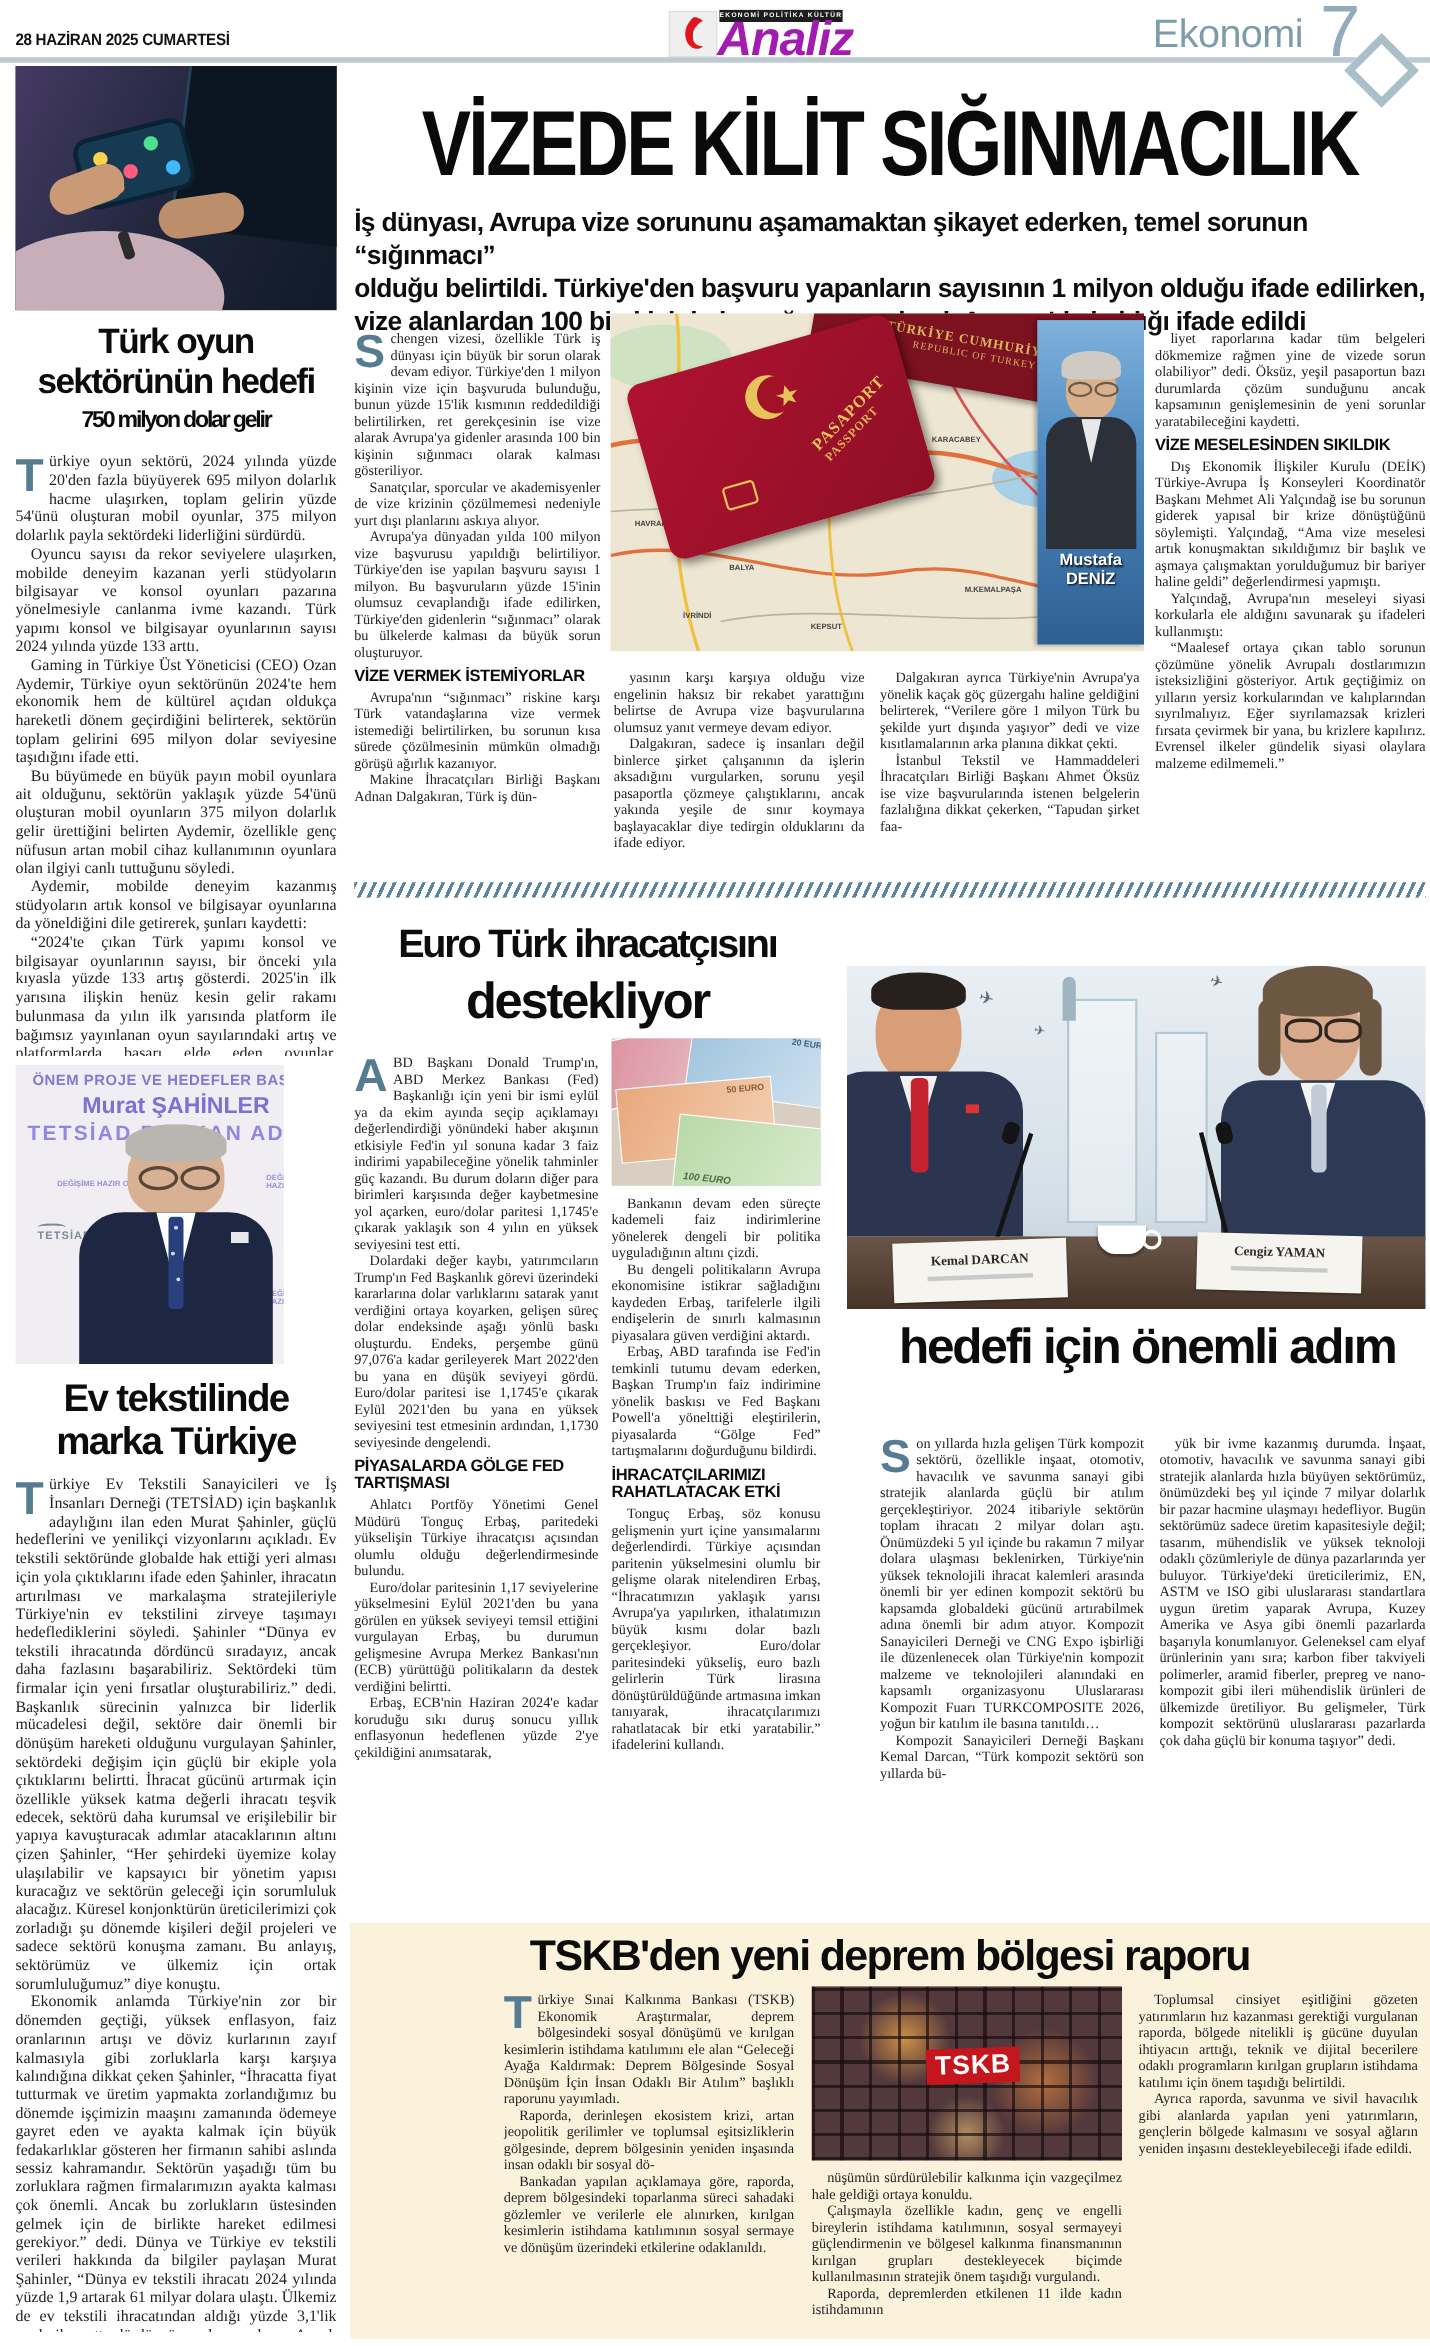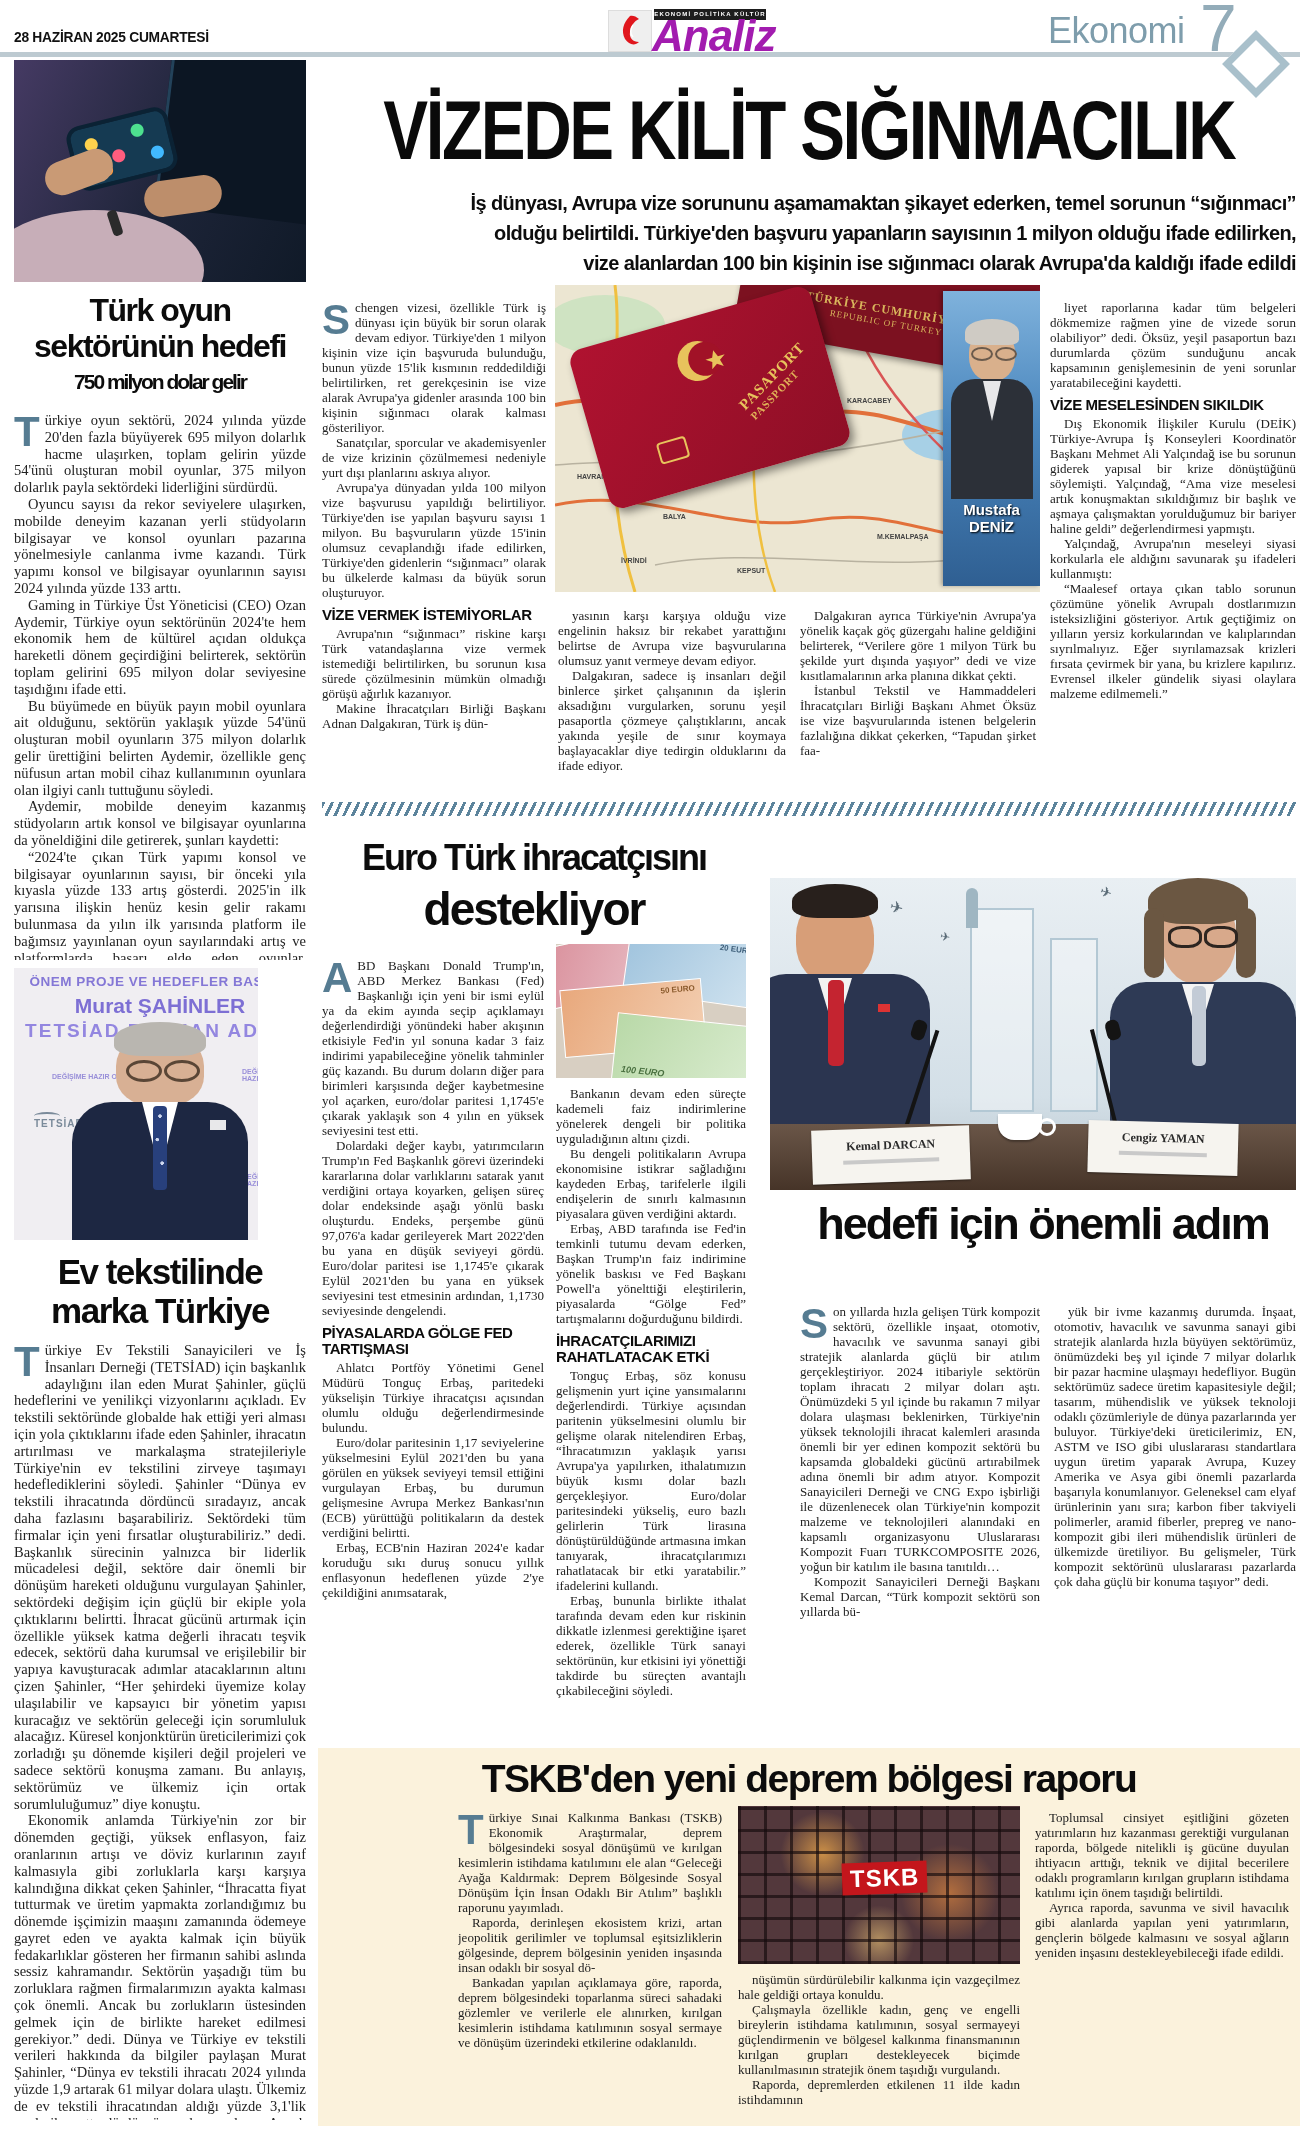--- a/index.html
+++ b/index.html
@@ -15,22 +15,22 @@
         font-size:44px;color:#a21caf;letter-spacing:-1px;line-height:44px}
   .section-label{font-family:"Liberation Sans",sans-serif;font-size:36px;color:#7e9dac;letter-spacing:-.5px}
   .page-number{font-family:"Liberation Sans",sans-serif;font-size:66px;color:#93acb9;font-weight:400}
   .header-rule{background:#bdcad1}
   .diamond{border:7px solid #a9c0cb;background:#fff;transform:rotate(45deg)}
   
   .h-main-wrap{display:flex;justify-content:center}
   .h-main{font-family:"Liberation Sans",sans-serif;font-weight:800;font-size:84px;line-height:92px;
         letter-spacing:-3px;color:#0a0a0a;white-space:nowrap;transform:scaleX(.8)}
   .h-art{font-family:"Liberation Sans",sans-serif;font-weight:800;color:#0c0c0c;text-align:center;letter-spacing:-1.5px}
-  .deck{font-family:"Liberation Sans",sans-serif;font-weight:700;font-size:20px;line-height:30px;
-        text-align:right;color:#0d0d0d;letter-spacing:-.6px}
+  .deck{font-family:"Liberation Sans",sans-serif;font-weight:700;font-size:24px;line-height:30px;
+        text-align:left;color:#0d0d0d;letter-spacing:-.6px}
   
   .col{position:absolute;overflow:hidden;text-align:justify;font-size:13px;line-height:15px;color:#222;hyphens:auto}
   .col .para{margin:0;text-indent:14px}
   .col .para.lead{text-indent:0}
   .col-wide{font-size:14.5px;line-height:16.8px}
   .lead::first-letter{float:left;font-family:"Liberation Sans",sans-serif;font-weight:700;
         font-size:42px;line-height:33px;padding:3px 5px 0 0;color:#567c92}
   .col-subhead{margin:7px 0 3px;font-family:"Liberation Sans",sans-serif;font-weight:700;
         font-size:15px;line-height:16px;letter-spacing:-.4px;color:#0c0c0c;text-align:left}
   
@@ -232,21 +232,20 @@
     <div class="abs" style="left:58px;top:76px;width:150px;height:66px;background:linear-gradient(120deg,#b9d9a8,#dcedd2);transform:rotate(6deg);border:1px solid #fff">
       <span style="position:absolute;left:8px;bottom:6px;font-family:'Liberation Sans',sans-serif;font-size:9px;font-weight:700;color:#4a7040;font-style:italic">100 EURO</span>
     </div>
   </div>
   <div class="col" style="left:556px;top:1086px;width:190px;height:654px">
       <p class="para">Bankanın devam eden süreçte kademeli faiz indirimlerine yönelerek dengeli bir politika uyguladığının altını çizdi.</p>
       <p class="para">Bu dengeli politikaların Avrupa ekonomisine istikrar sağladığını kaydeden Erbaş, tarifelerle ilgili endişelerin de sınırlı kalmasının piyasalara güven verdiğini aktardı.</p>
       <p class="para">Erbaş, ABD tarafında ise Fed'in temkinli tutumu devam ederken, Başkan Trump'ın faiz indirimine yönelik baskısı ve Fed Başkanı Powell'a yönelttiği eleştirilerin, piyasalarda “Gölge Fed” tartışmalarını doğurduğunu bildirdi.</p>
       <h4 class="col-subhead">İHRACATÇILARIMIZI RAHATLATACAK ETKİ</h4>
       <p class="para">Tonguç Erbaş, söz konusu gelişmenin yurt içine yansımalarını değerlendirdi. Türkiye açısından paritenin yükselmesini olumlu bir gelişme olarak nitelendiren Erbaş, “İhracatımızın yaklaşık yarısı Avrupa'ya yapılırken, ithalatımızın büyük kısmı dolar bazlı gerçekleşiyor. Euro/dolar paritesindeki yükseliş, euro bazlı gelirlerin Türk lirasına dönüştürüldüğünde artmasına imkan tanıyarak, ihracatçılarımızı rahatlatacak bir etki yaratabilir.” ifadelerini kullandı.</p>
-      <p class="para">Erbaş, bununla birlikte ithalat tarafında devam eden kur riskinin dikkatle izlenmesi gerektiğine işaret ederek, özellikle Türk sanayi sektörünün, kur etkisini iyi yönettiği takdirde bu süreçten avantajlı çıkabileceğini söyledi.</p>
     </div>
 
   <div class="abs photo" style="left:770px;top:878px;width:526px;height:312px;background:linear-gradient(180deg,#e9eff3 0%,#d3dfe7 70%,#b9c6ce 100%)">
     <div class="abs" style="left:200px;top:30px;width:60px;height:200px;border:2px solid #b3c8d4;background:rgba(255,255,255,.4)"></div>
     <div class="abs" style="left:280px;top:60px;width:44px;height:170px;border:2px solid #b3c8d4;background:rgba(255,255,255,.35)"></div>
     <div class="abs" style="left:196px;top:10px;width:12px;height:40px;background:#9fb6c2;border-radius:6px 6px 0 0"></div>
     <div class="abs" style="left:120px;top:20px;font-size:16px;color:#5a6b77;transform:rotate(14deg)">✈</div>
     <div class="abs" style="left:170px;top:52px;font-size:12px;color:#5a6b77;transform:rotate(10deg)">✈</div>
     <div class="abs" style="left:330px;top:6px;font-size:14px;color:#5a6b77;transform:rotate(18deg)">✈</div>
 

